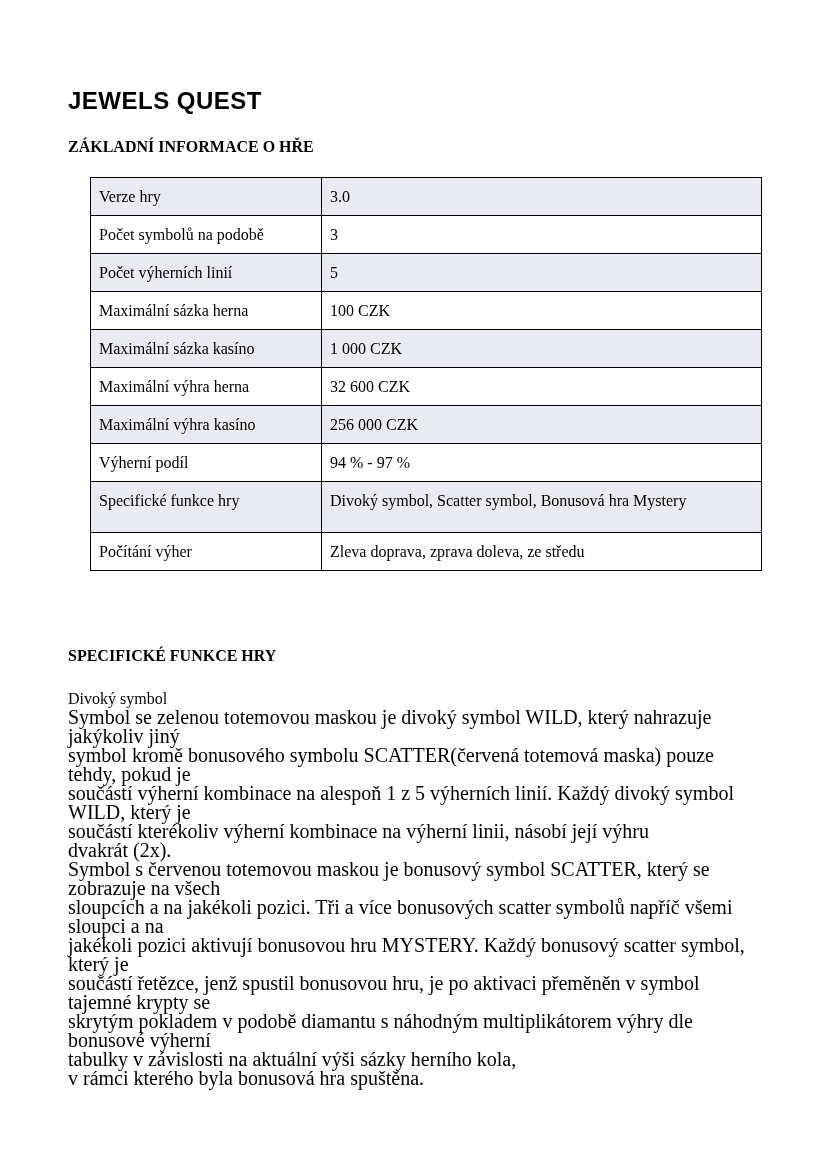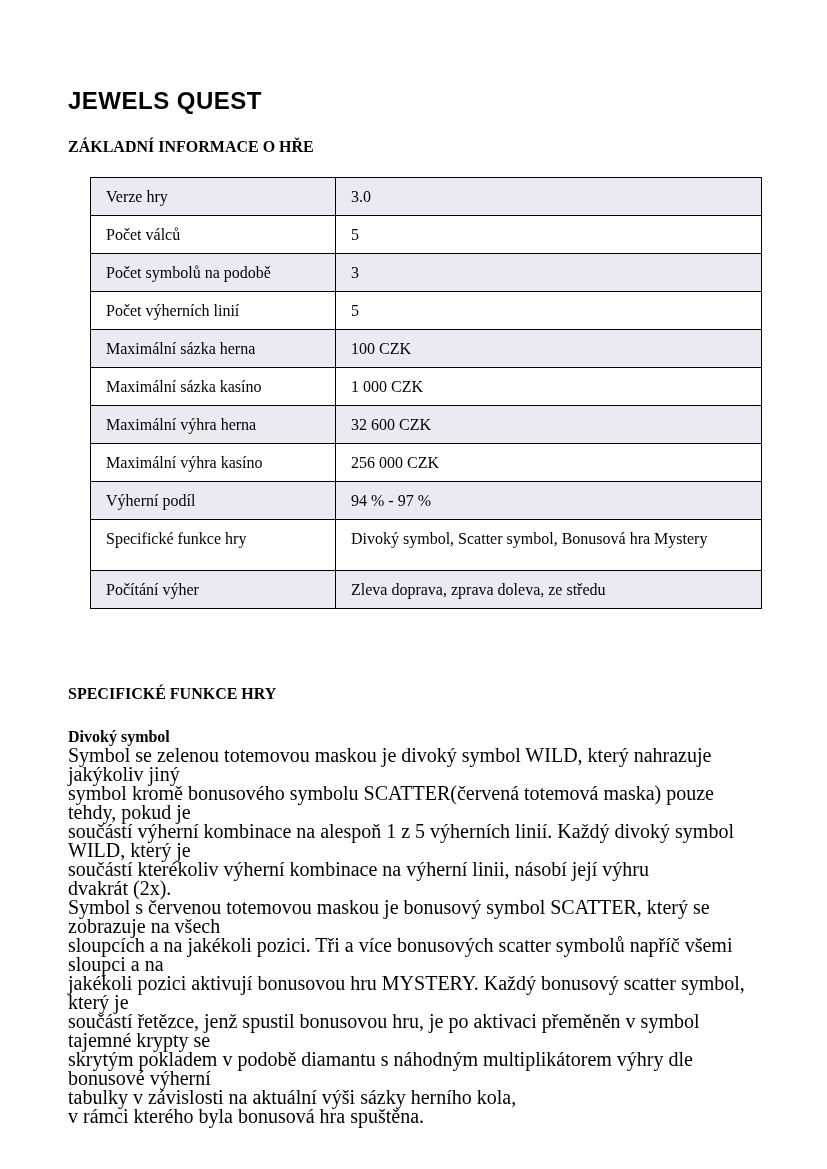--- a/index.html
+++ b/index.html
@@ -37,30 +37,30 @@
   table.info-table {
     border-collapse: collapse;
     margin: 20px 0 0 22px;
     width: 672px;
     table-layout: fixed;
   }
   table.info-table td {
     border: 1px solid #000000;
     font-size: 16px;
     line-height: 19px;
-    padding: 9px 15px;
+    padding: 9px 8px;
     vertical-align: top;
     background: #ffffff;
   }
   table.info-table td.c1 { width: 214px; }
   table.info-table tbody tr:nth-child(odd) td { background: #e9eaf2; }
   table.info-table tbody tr.tall td { padding-bottom: 22px; }
   .feature-heading {
     font-size: 16px;
-    font-weight: bold;
+    font-weight: normal;
     margin: 19px 0 0 0;
     line-height: 19px;
   }
   .feature-heading.first { margin-top: 24px; }
   .feature-body {
     font-size: 20px;
     line-height: 19px;
     margin: 0;
     white-space: pre-line;
     max-width: 692px;
@@ -73,24 +73,20 @@
 
   <h1 class="doc-title">JEWELS QUEST</h1>
 
   <h2 class="section-heading heading-info">ZÁKLADNÍ INFORMACE O HŘE</h2>
 
   <table class="info-table">
     <tbody>
         <tr>
           <td class="c1">Verze hry</td>
           <td class="c2">3.0</td>
-        </tr>
-        <tr>
-          <td class="c1">Počet válců</td>
-          <td class="c2">5</td>
         </tr>
         <tr>
           <td class="c1">Počet symbolů na podobě</td>
           <td class="c2">3</td>
         </tr>
         <tr>
           <td class="c1">Počet výherních linií</td>
           <td class="c2">5</td>
         </tr>
         <tr>

